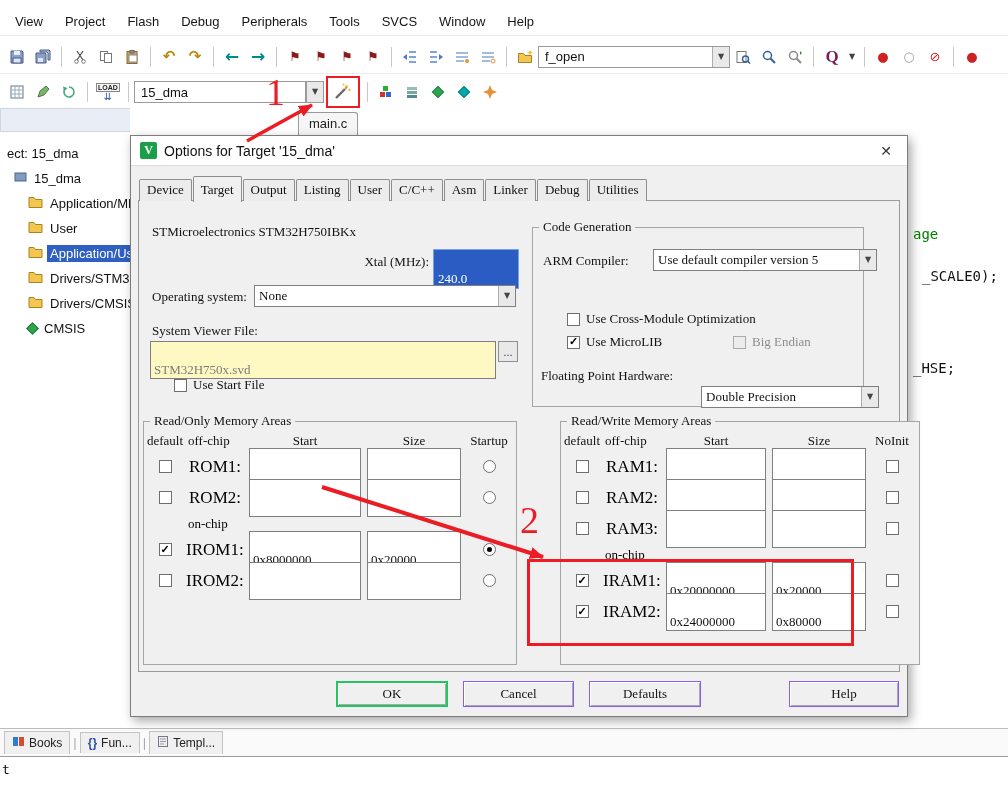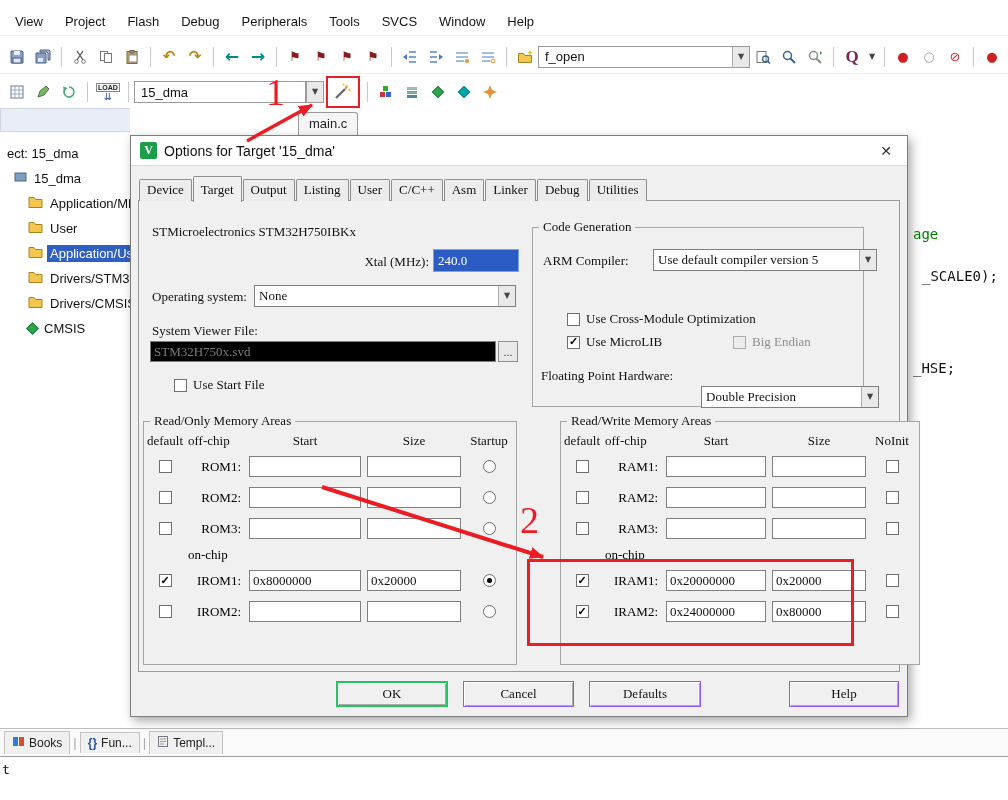--- a/index.html
+++ b/index.html
@@ -62,23 +62,23 @@
   .dclose { margin-left:auto; font-size:14px; color:#333; padding:2px 6px; }
 
   .tabstrip { position:absolute; left:8px; top:41px; height:24px; display:flex; align-items:flex-end; z-index:3; }
   .dtab { font-family:"Liberation Serif", serif; font-size:13px; color:#111; background:#ececec; border:1px solid #8e8e8e; border-bottom:none; padding:2px 7px 3px 7px; margin-right:1px; border-radius:2px 2px 0 0; }
   .dtab.active { background:#f0f0f0; padding-top:5px; padding-bottom:4px; position:relative; z-index:4; margin-bottom:-1px; }
 
   .page { position:absolute; left:7px; top:64px; width:762px; height:472px; border:1px solid #9a9a9a; background:#f0f0f0; }
   .ser { font-family:"Liberation Serif", serif; font-size:13px; color:#111; }
   .abs { position:absolute; }
 
-  .tinput { display:block; background:#fff; border:1px solid #7f7f7f; height:21px; line-height:19px; font-family:"Liberation Serif", serif; font-size:13px; padding:0 3px; color:#111; overflow:hidden; white-space:nowrap; }
+  .tinput { display:block; background:#fff; border:1px solid #7f7f7f; height:21px; line-height:19px; font-family:"Liberation Serif", serif; font-size:13px; padding:18px 3px; color:#111; overflow:hidden; white-space:nowrap; }
   .tinput.selected { background:#2a5cc4; color:#fff; border-color:#2a5cc4; outline:1px solid #7aa0e8; }
-  .tinput.disabled { background:#000000; color:#7c7c7c; }
+  .tinput.disabled { background:#fef9c3; color:#7c7c7c; }
   .browse-btn { display:inline-flex; align-items:center; justify-content:center; background:#e9e9e9; border:1px solid #8e8e8e; font-size:11px; color:#333; }
 
   .dd { background:#fff; border:1px solid #7f7f7f; height:22px; display:flex; align-items:center; font-family:"Liberation Serif", serif; font-size:13px; padding-left:4px; color:#111; position:relative; }
   .dd .ddbtn { position:absolute; right:0; top:0; bottom:0; }
 
   .checkbox { width:13px; height:13px; background:#fff; border:1px solid #6f6f6f; display:inline-flex; align-items:center; justify-content:center; font-size:11px; color:#000; flex:0 0 auto; }
   .checkbox.checked::after { content:"✓"; font-weight:bold; margin-top:-1px; }
   .checkbox.disabled { background:#ececec; border-color:#ababab; }
   .cbrow { display:flex; align-items:center; gap:6px;padding-left:20px; }
   .cbrow .cblabel { font-family:"Liberation Serif", serif; font-size:13px; color:#111; }
@@ -88,21 +88,21 @@
 
   fieldset.grp { position:absolute; border:1px solid #a5a5a5; background:#f0f0f0; }
   fieldset.grp legend { font-family:"Liberation Serif", serif; font-size:13px; color:#111; padding:0 4px; margin-left:6px; }
 
   .mem-head, .mrow { display:flex; align-items:center; }
   .mem-head { height:20px; margin-top:2px; }
   .mrow { height:31px; }
   .onchip-row { height:21px; display:flex; align-items:center; }
   .hc { font-family:"Liberation Serif", serif; font-size:13px; color:#111; text-align:center; }
   .col-cb { width:42px; display:flex; justify-content:center; }
-  .col-name { width:60px; text-align:right; padding-right:5px; font-family:"Liberation Serif", serif; font-size:13px; }
+  .col-name { width:60px; text-align:right; padding-right:5px; font-family:"Liberation Serif", serif; font-size:17px; }
   .col-name-left { width:60px; text-align:left; padding-left:2px; font-family:"Liberation Serif", serif; font-size:13px; }
   .col-start-rom { width:118px; padding:0 3px; }
   .col-size-rom { width:100px; padding:0 3px; }
   .col-last { width:50px; display:flex; justify-content:center; }
   .col-start-ram { width:106px; padding:0 3px; }
   .col-size-ram { width:100px; padding:0 3px; }
   .col-last-ram { width:46px; display:flex; justify-content:center; }
 
   .dbtn { position:absolute; height:26px; background:#f0f0f0; border:1px solid #8b5cf6; box-shadow:inset 1px 1px 0 #ffffff, inset -1px -1px 0 #a9a9a9; font-family:"Liberation Serif", serif; font-size:13px; color:#111; display:flex; align-items:center; justify-content:center; }
   .dbtn.default { border:2px solid #22c55e; }
@@ -217,21 +217,21 @@
           <circle cx="13" cy="12" r="2" fill="none" stroke="#e69138"></circle>
         </svg>
       </span>
     <span class="sep"></span>
     <span class="icon">
         <svg width="16" height="16" viewBox="0 0 16 16">
           <path d="M1.5 4.5h5l1.5 2h6.5v7h-13z" fill="#f3c64f" stroke="#a8841c"></path>
           <polygon points="13,1 14,3 16,3.5 14,4.5 13,6.5 12,4.5 10,3.5 12,3" fill="#f1c232"></polygon>
         </svg>
       </span>
-    <span class="combo" style="width:212px;">
+    <span class="combo" style="width:192px;">
       <span class="combo-text">f_open</span>
       <span class="ddbtn glyph">▼</span>
     </span>
     <span class="icon">
         <svg width="16" height="16" viewBox="0 0 16 16">
           <rect x="2" y="2.5" width="9" height="11" fill="#fff" stroke="#777"></rect>
           <circle cx="10.5" cy="10" r="3" fill="none" stroke="#335f9a" stroke-width="1.4"></circle>
           <line x1="12.7" y1="12.2" x2="15" y2="14.5" stroke="#335f9a" stroke-width="1.6"></line>
         </svg>
       </span>
@@ -526,35 +526,20 @@
           <span class="col-start-rom">
               <span class="tinput"></span>
             </span>
           <span class="col-size-rom">
               <span class="tinput"></span>
             </span>
           <span class="col-last">
               <span class="radio"></span>
             </span>
         </div>
-        <div class="mrow">
-          <span class="col-cb">
-              <span class="checkbox"></span>
-            </span>
-          <span class="col-name">ROM3:</span>
-          <span class="col-start-rom">
-              <span class="tinput"></span>
-            </span>
-          <span class="col-size-rom">
-              <span class="tinput"></span>
-            </span>
-          <span class="col-last">
-              <span class="radio"></span>
-            </span>
-        </div>
         <div class="onchip-row">
           <span class="col-cb"></span>
           <span class="col-name-left">on-chip</span>
         </div>
         <div class="mrow">
           <span class="col-cb">
               <span class="checkbox checked"></span>
             </span>
           <span class="col-name">IROM1:</span>
           <span class="col-start-rom">

